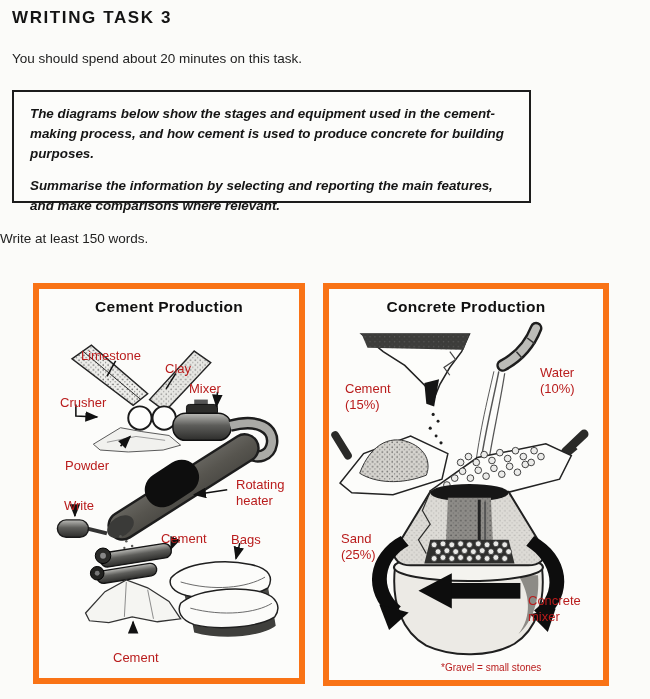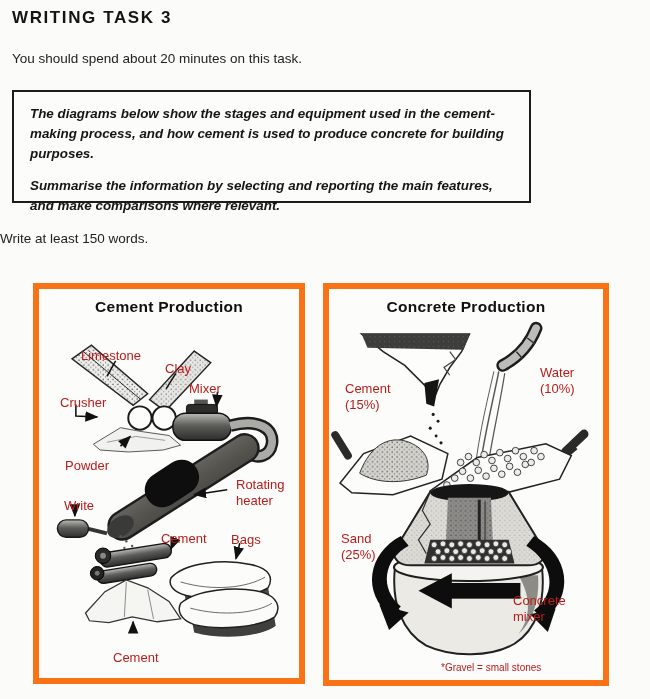--- a/index.html
+++ b/index.html
@@ -312,17 +312,17 @@
       <div>(15%)</div>
     </div>
     <div class="lbl ctr" style="left:211px;top:70px;width:58px">
       <div>Water</div>
       <div>(10%)</div>
     </div>
     <div class="lbl ctr" style="left:12px;top:236px;width:58px">
       <div>Sand</div>
       <div>(25%)</div>
     </div>
-    <div class="lbl wrap ctr" style="left:184px;top:298px;width:66px">Concrete mixer</div>
+    <div class="lbl wrap ctr" style="left:199px;top:298px;width:66px">Concrete mixer</div>
     <div class="lbl foot" style="left:112px;top:367px">*Gravel = small stones</div>
   </div>
 
 </div>
 
 </body></html>

